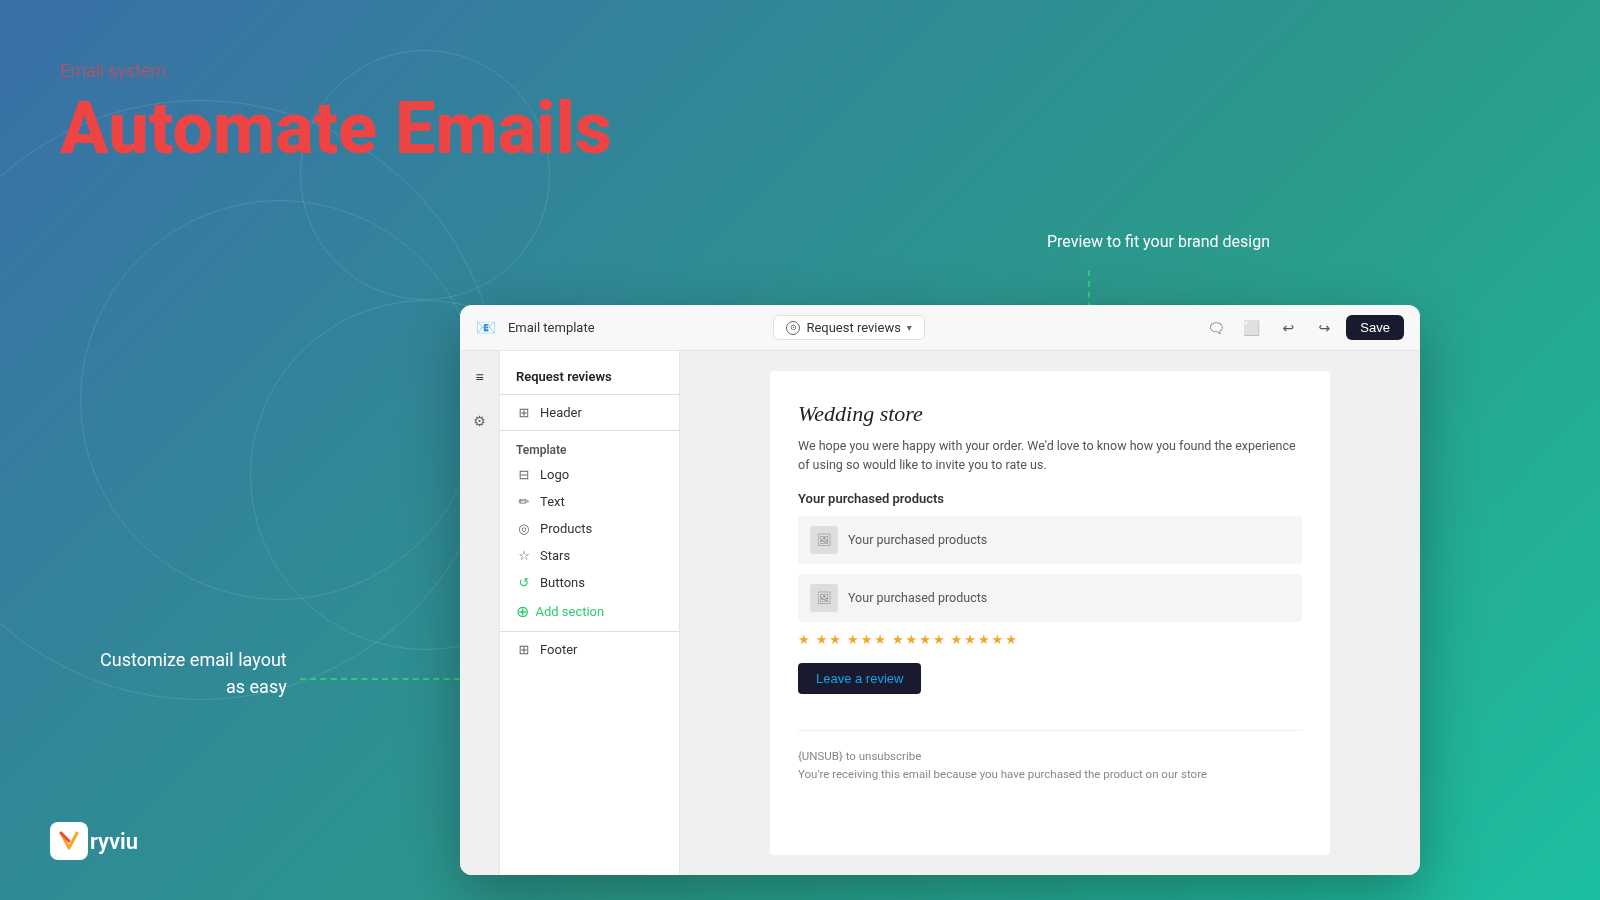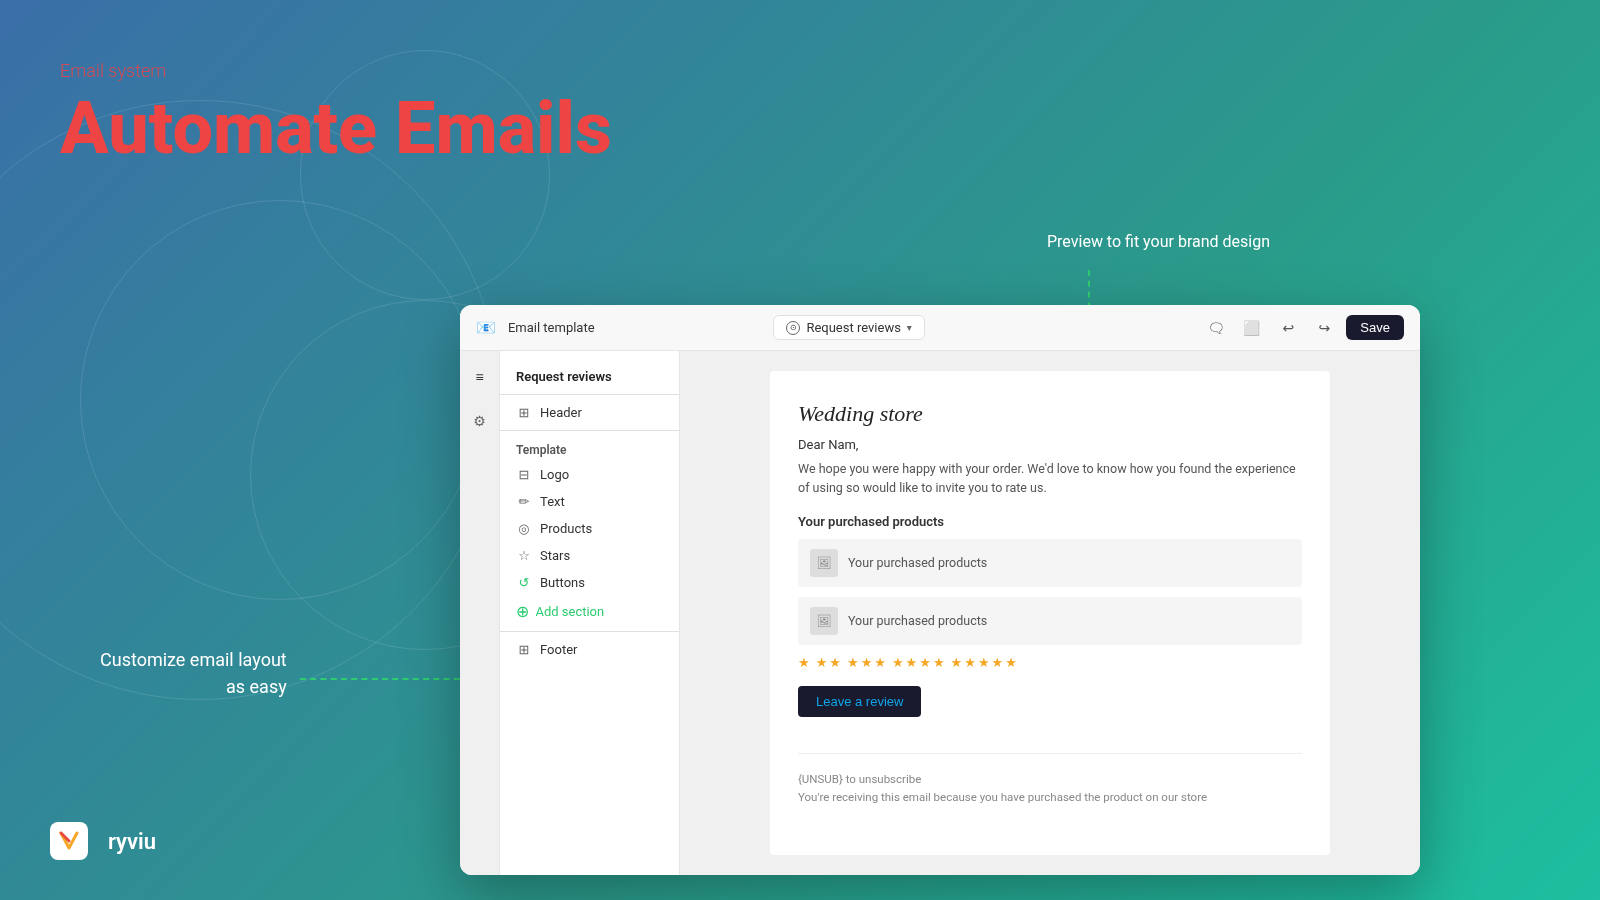--- a/index.html
+++ b/index.html
@@ -107,21 +107,21 @@
       border-left: 10px solid #2ecc71;
     }
 
     
     .logo-area {
       position: absolute;
       bottom: 40px;
       left: 50px;
       display: flex;
       align-items: center;
-      gap: 20px;
+      gap: 2px;
       color: white;
       font-size: 22px;
       font-weight: 600;
     }
     .logo-icon {
       width: 38px;
       height: 38px;
       background: white;
       border-radius: 8px;
       display: flex;
@@ -518,21 +518,20 @@
           <span class="item-icon">⊞</span>
           <span>Footer</span>
         </div>
       </div>
     </div>
 
     <div class="email-preview">
       <div class="email-body">
 
         <div class="email-store-name">Wedding store</div>
-        <div class="email-greeting">Dear Nam,</div>
         <div class="email-body-text">We hope you were happy with your order. We'd love to know how you found the experience of using so would like to invite you to rate us.</div>
 
         <div class="email-section-title">Your purchased products</div>
 
         <div class="product-row">
           <div class="product-icon">🖼</div>
           <span class="product-label">Your purchased products</span>
         </div>
         <div class="product-row">
           <div class="product-icon">🖼</div>

